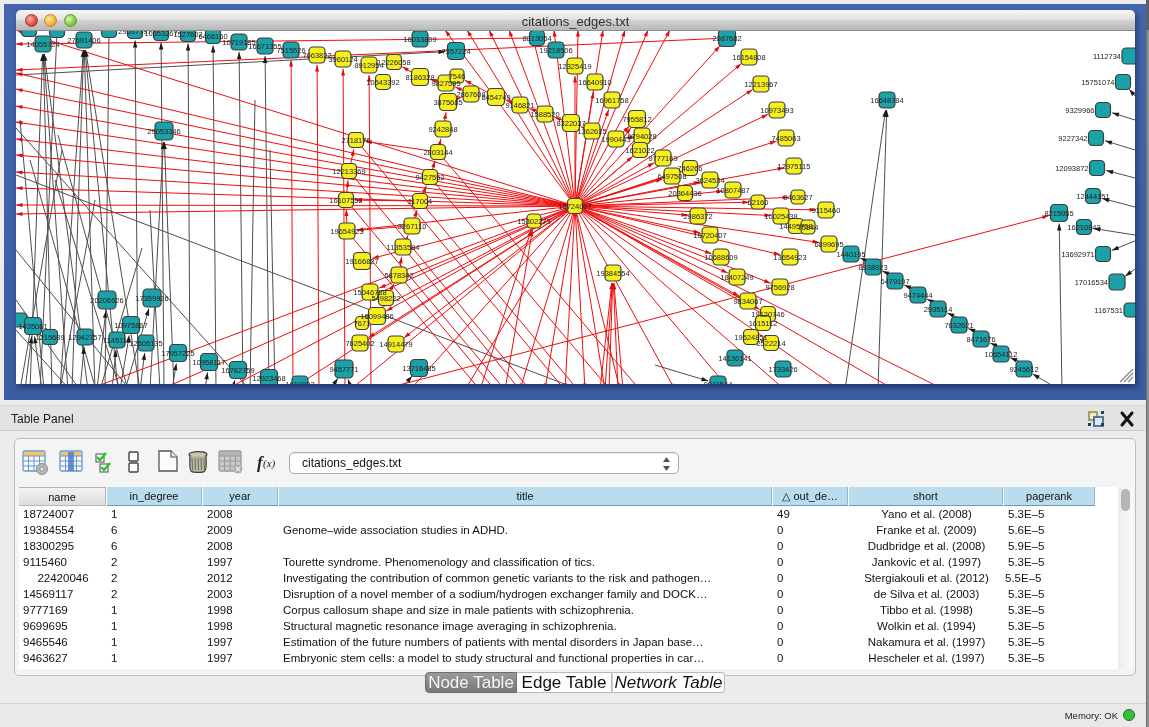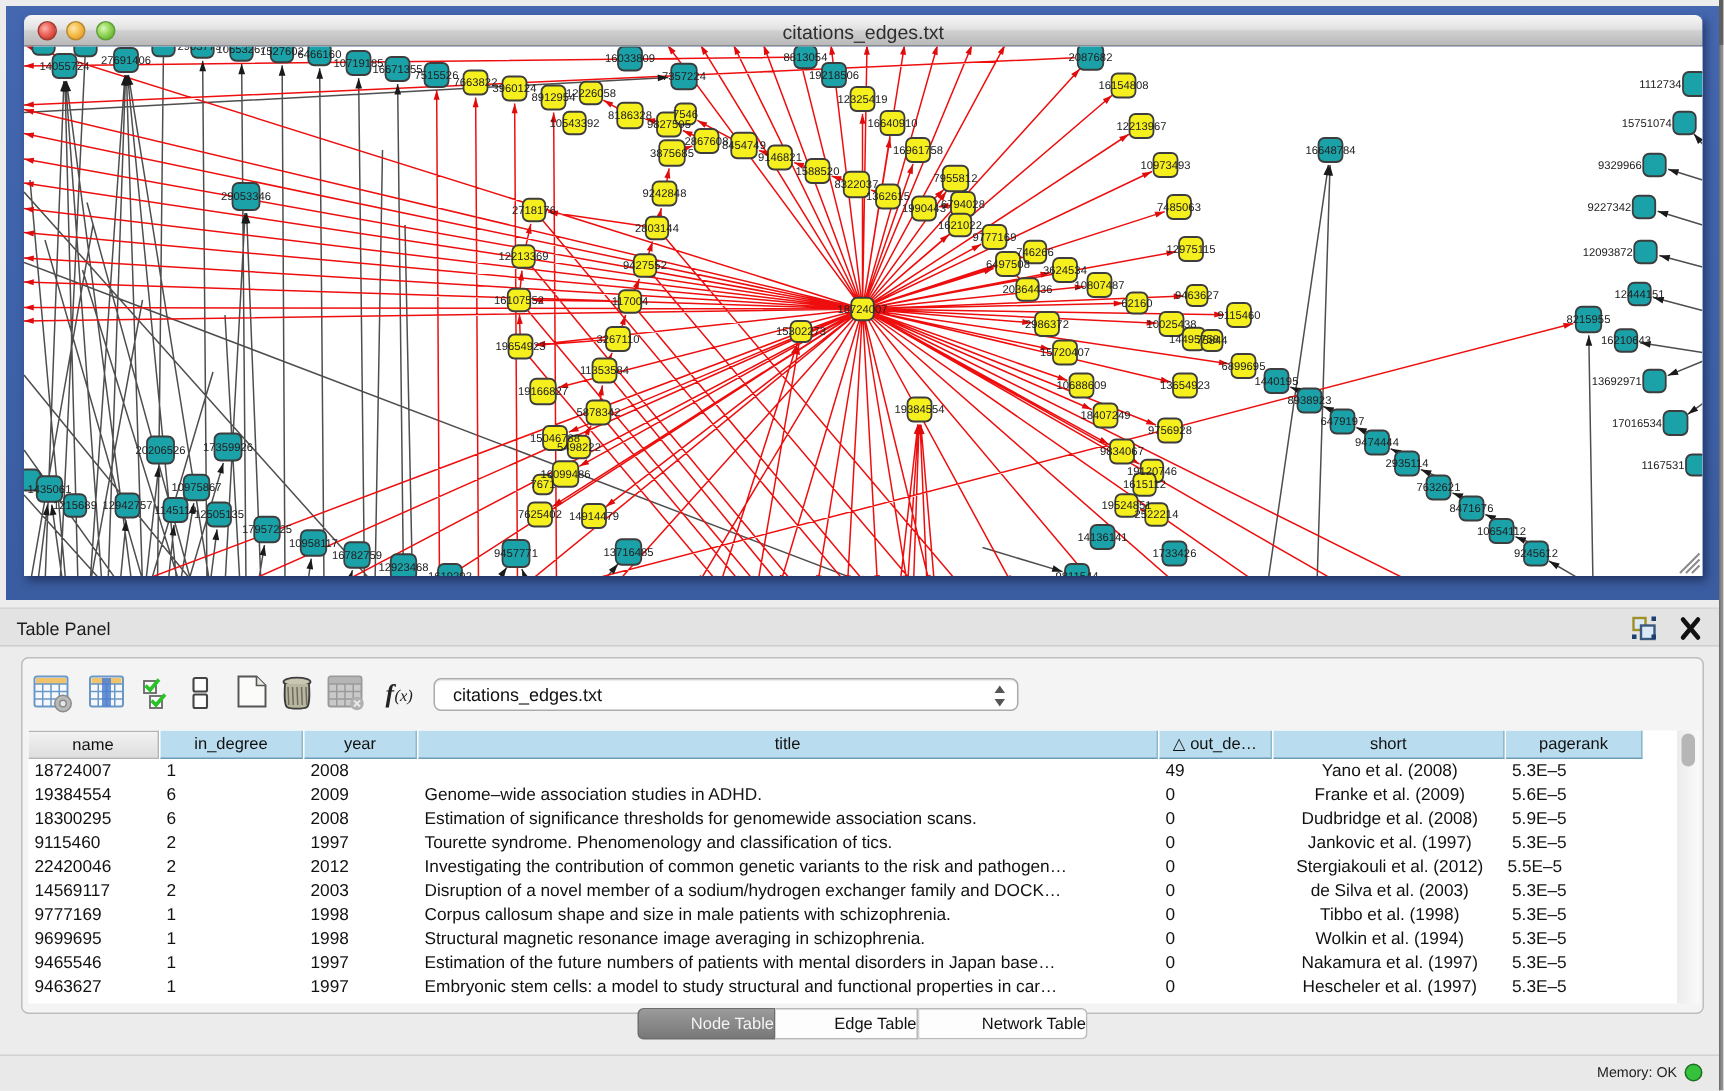--- a/index.html
+++ b/index.html
@@ -32,26 +32,26 @@
 .hblue { background:#b9ddee; border-right:1px solid #8fb8cc; border-bottom:1px solid #6d9cb5; }
 .hgray { background:linear-gradient(180deg,#f2f2f2,#dedede); border:1px solid #b4b4b4; border-left:none; }
 .trow { position:absolute; left:0; height:16px; width:1101px; }
 .tcell { position:absolute; top:0; height:16px; font-size:11.5px; color:#111;
   line-height:15px; white-space:nowrap; overflow:hidden; }
 .tcell.c { text-align:center; }
 #vscroll { position:absolute; right:2px; top:48px; width:15px; height:182px;
   background:linear-gradient(90deg,#ececec,#fafafa); }
 #vthumb { position:absolute; left:3px; top:2px; width:9px; height:22px; background:#b6b6b6; border-radius:5px; }
 #tabs { position:absolute; left:425px; top:272px; height:21px; }
-.tab { position:absolute; top:0; height:21px; font-size:11px; line-height:20px; text-align:right; }
+.tab { position:absolute; top:0; height:21px; font-size:17px; line-height:20px; text-align:center; }
 #tab1 { left:0; width:92px; background:linear-gradient(180deg,#9a9a9a,#787878); color:#f4f4f4;
   border:1px solid #6e6e6e; border-radius:4px 0 0 4px; }
 #tab2 { left:92px; width:95px; background:#fdfdfd; color:#111; border:1px solid #b9b9b9; border-left:none; }
 #tab3 { left:187px; width:113px; background:#fdfdfd; color:#111; border:1px solid #b9b9b9;
-  border-left:1px solid #d0d0d0; border-radius:0 4px 4px 0; }
+  border-left:1px solid #d0d0d0; border-radius:0 4px 4px 0;font-style:italic; }
 #status { position:absolute; left:0; top:303px; width:1146px; height:24px; background:#e9e9e9;
   border-top:1px solid #d2d2d2; }
 #status .m { position:absolute; right:28px; top:6px; font-size:9.5px; color:#222; }
 #status .g { position:absolute; right:11px; top:5px; width:12px; height:12px; border-radius:50%;
   background:#35c13c; border:1.5px solid #1e6e22; }
 </style></head>
 <body>
 <div id="frame"></div>
 <div id="win">
   <div id="titlebar">
@@ -419,36 +419,35 @@
           <div class="tcell l" style="left:188px;width:68px;">2009</div>
           <div class="tcell l" style="left:264px;width:486px;">Genome–wide association studies in ADHD.</div>
           <div class="tcell l" style="left:758px;width:68px;">0</div>
           <div class="tcell c" style="left:834px;width:147px;">Franke et al. (2009)</div>
           <div class="tcell l" style="left:989px;width:84px;">5.6E–5</div>
         </div>
         <div class="trow" style="top:52px;">
           <div class="tcell l" style="left:4px;width:80px;">18300295</div>
           <div class="tcell l" style="left:92px;width:88px;">6</div>
           <div class="tcell l" style="left:188px;width:68px;">2008</div>
-          <div class="tcell l" style="left:264px;width:486px;">Estimation of significance thresholds for genomewide association scans.</div>
           <div class="tcell l" style="left:758px;width:68px;">0</div>
           <div class="tcell c" style="left:834px;width:147px;">Dudbridge et al. (2008)</div>
           <div class="tcell l" style="left:989px;width:84px;">5.9E–5</div>
         </div>
         <div class="trow" style="top:68px;">
           <div class="tcell l" style="left:4px;width:80px;">9115460</div>
           <div class="tcell l" style="left:92px;width:88px;">2</div>
           <div class="tcell l" style="left:188px;width:68px;">1997</div>
           <div class="tcell l" style="left:264px;width:486px;">Tourette syndrome. Phenomenology and classification of tics.</div>
           <div class="tcell l" style="left:758px;width:68px;">0</div>
           <div class="tcell c" style="left:834px;width:147px;">Jankovic et al. (1997)</div>
           <div class="tcell l" style="left:989px;width:84px;">5.3E–5</div>
         </div>
         <div class="trow" style="top:84px;">
-          <div class="tcell l" style="left:4px;width:80px;">22420046</div>
+          <div class="tcell l" style="left:4px;width:80px;text-align:center;">22420046</div>
           <div class="tcell l" style="left:92px;width:88px;">2</div>
           <div class="tcell l" style="left:188px;width:68px;">2012</div>
           <div class="tcell l" style="left:264px;width:486px;">Investigating the contribution of common genetic variants to the risk and pathogen…</div>
           <div class="tcell l" style="left:758px;width:68px;">0</div>
           <div class="tcell c" style="left:834px;width:147px;">Stergiakouli et al. (2012)</div>
           <div class="tcell l" style="left:986px;width:84px;">5.5E–5</div>
         </div>
         <div class="trow" style="top:100px;">
           <div class="tcell l" style="left:4px;width:80px;">14569117</div>
           <div class="tcell l" style="left:92px;width:88px;">2</div>

